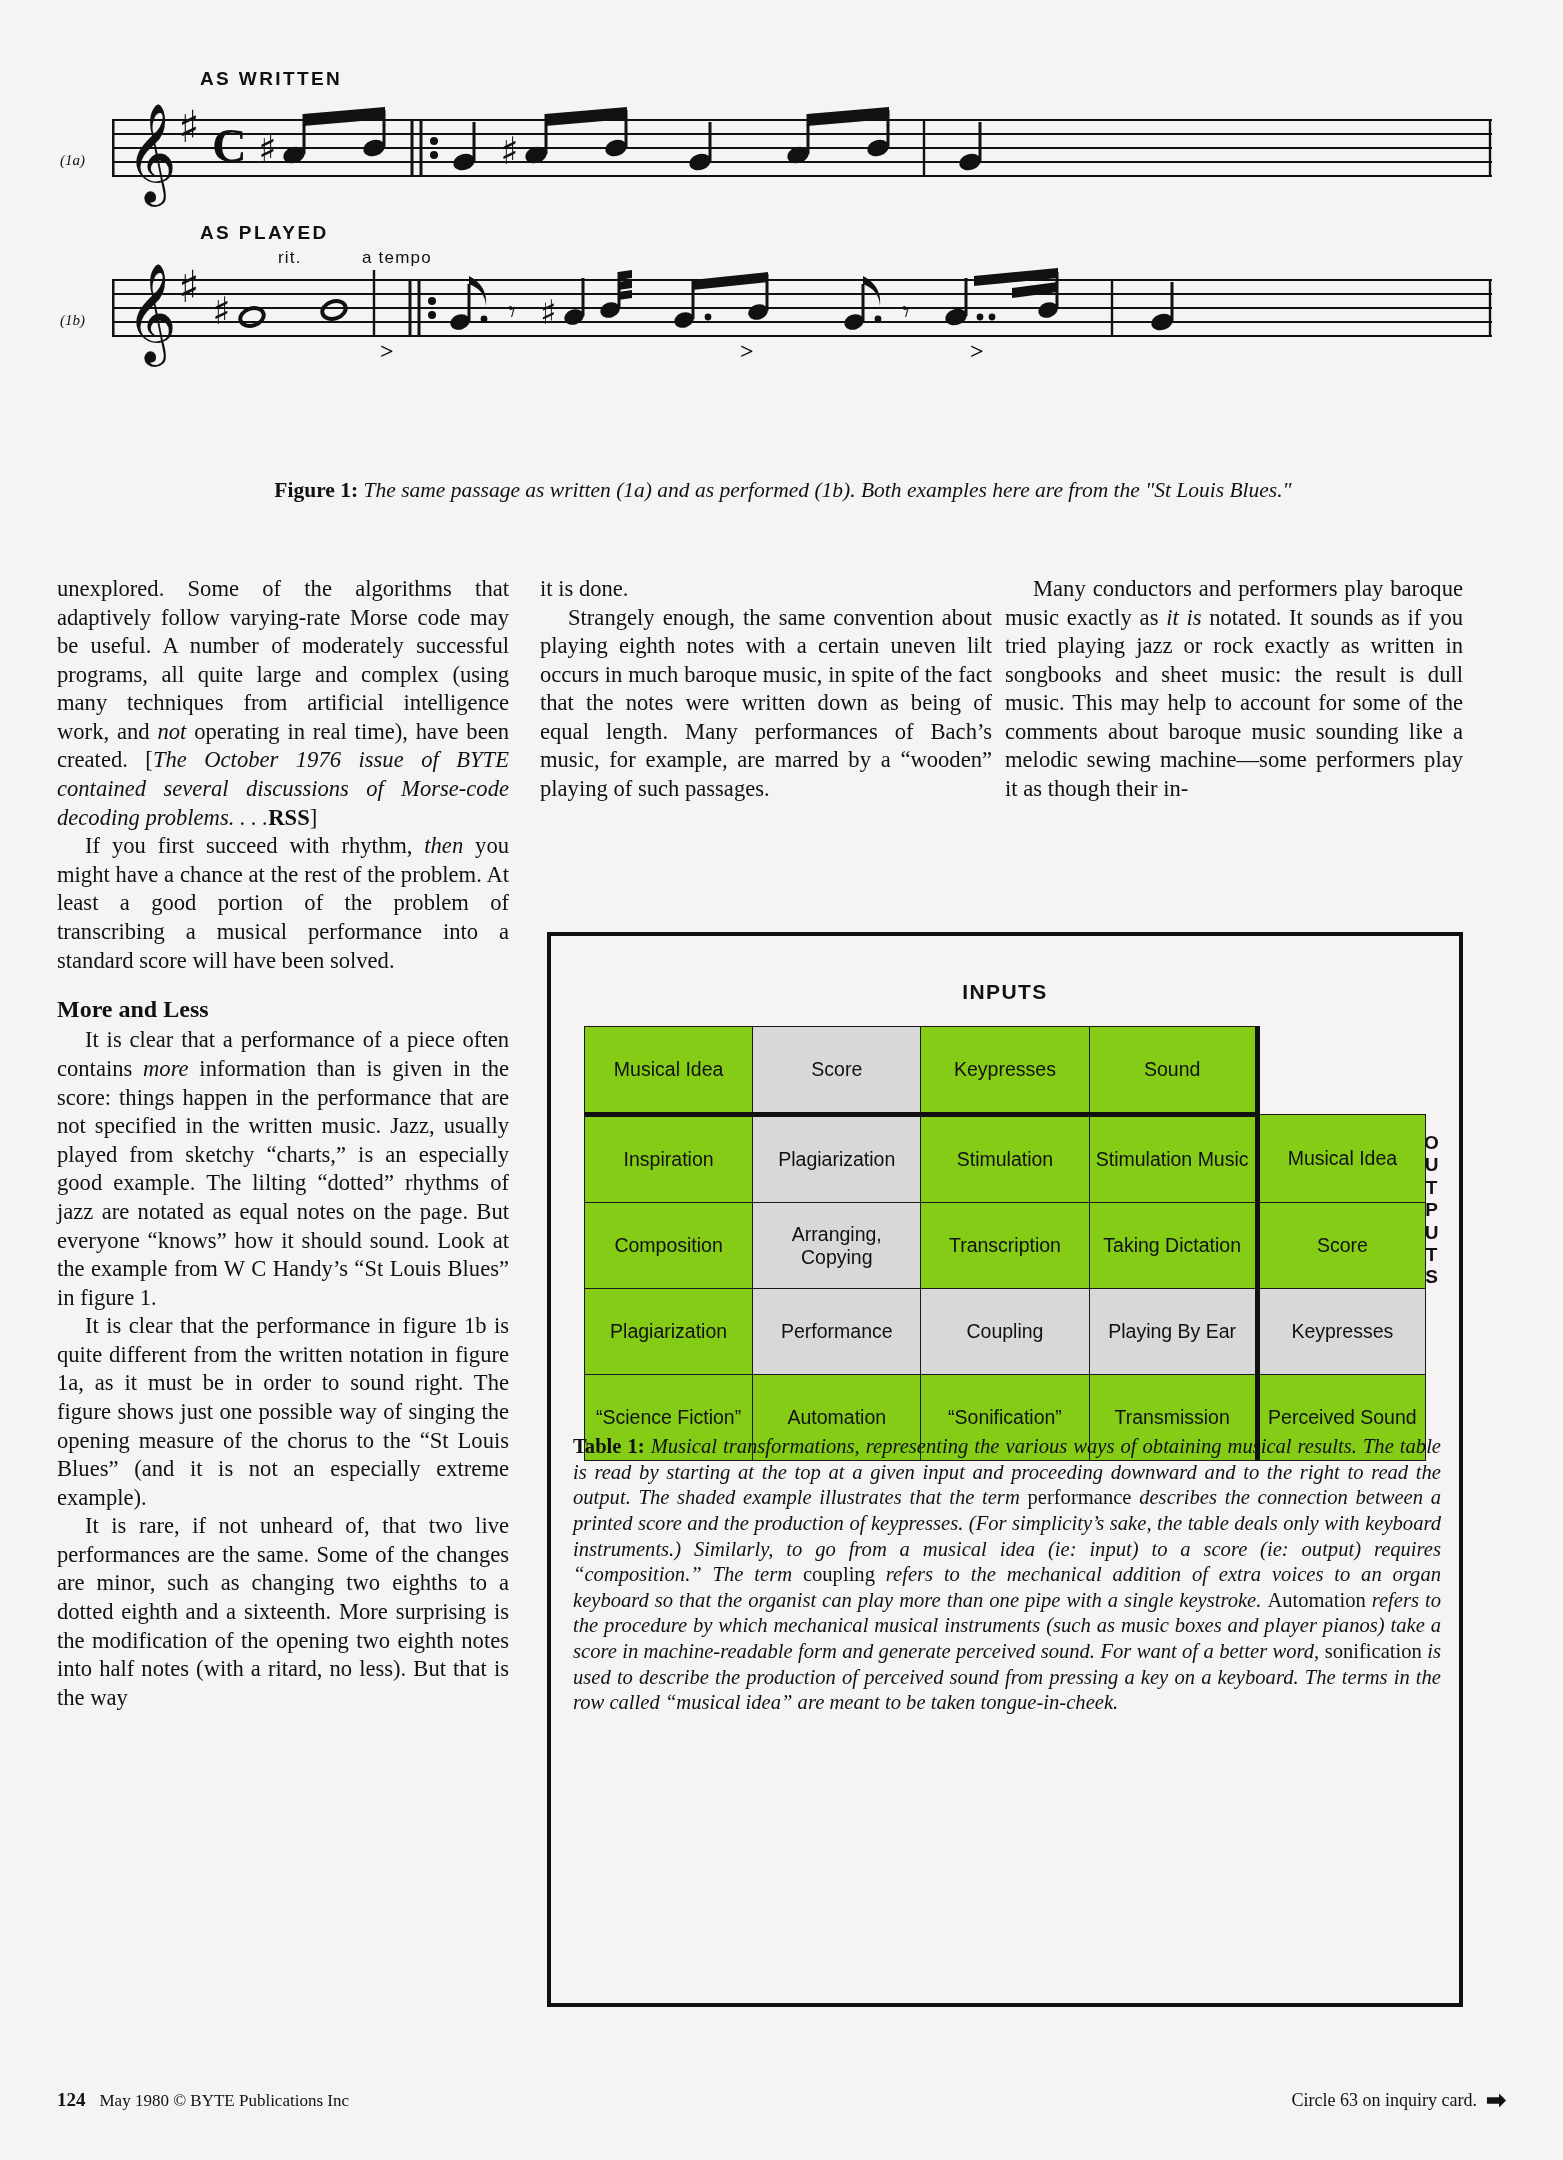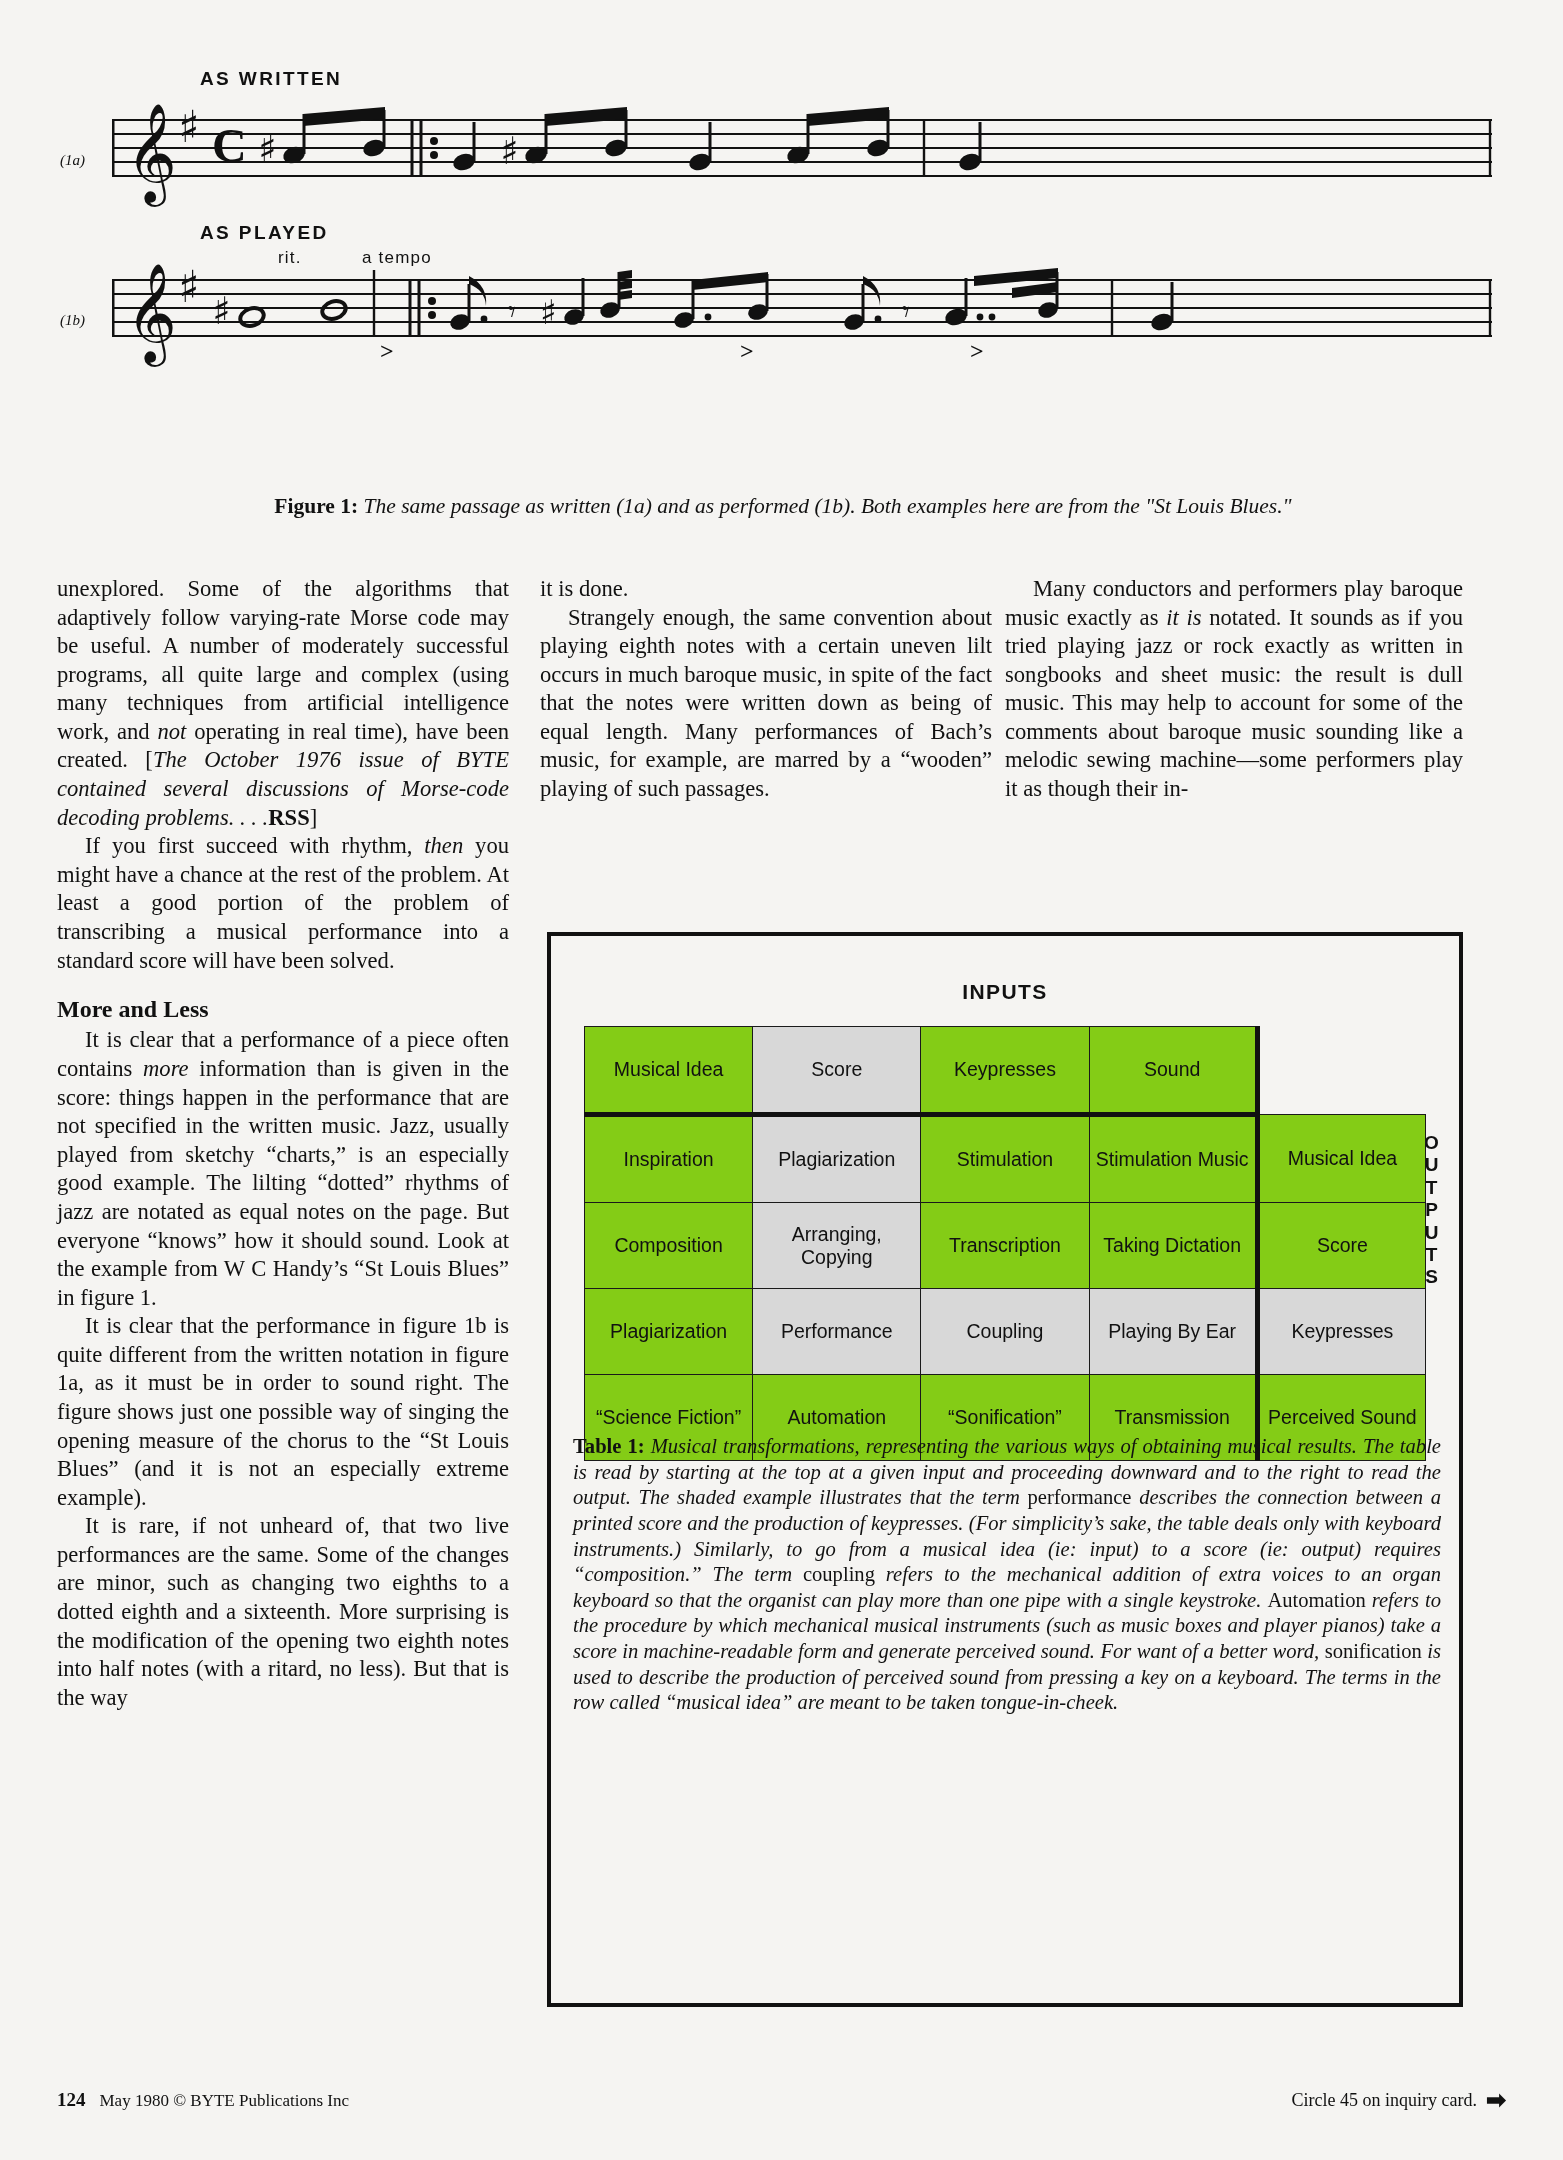--- a/index.html
+++ b/index.html
@@ -43,21 +43,20 @@
   }
   .accent-row{position:absolute;font-size:24px;font-weight:700;font-family:"Liberation Serif",serif;}
 
   .fig-caption{
     position:absolute;
     left:108px; top:478px; width:1350px;
     font-family:"Liberation Serif", serif;
     font-size:21.5px;
     font-style:italic;
     text-align:center;
-    margin-top:16px;
   }
   .fig-caption b{font-style:normal;font-weight:700;}
 
   
   .col{
     position:absolute;
     top:575px;
     width:452px;
     font-size:22.6px;
     line-height:1.265;
@@ -395,18 +394,18 @@
       <span>Musical transformations, representing the various ways of obtaining musical results. The table is read by starting at the top at a given input and proceeding downward and to the right to read the output. The shaded example illustrates that the term </span><span class="rom">performance</span><span> describes the connection between a printed score and the production of keypresses. (For simplicity’s sake, the table deals only with keyboard instruments.) Similarly, to go from a musical idea (ie: input) to a score (ie: output) requires “composition.” The term </span><span class="rom">coupling</span><span> refers to the mechanical addition of extra voices to an organ keyboard so that the organist can play more than one pipe with a single keystroke. </span><span class="rom">Automation</span><span> refers to the procedure by which mechanical musical instruments (such as music boxes and player pianos) take a score in machine-readable form and generate perceived sound. For want of a better word, </span><span class="rom">sonification</span><span> is used to describe the production of perceived sound from pressing a key on a keyboard. The terms in the row called “musical idea” are meant to be taken tongue-in-cheek.</span>
     </div>
   </div>
 
   <div class="footer">
     <div class="footer-left">
       <span class="pageno">124</span>
       <span>May 1980 © BYTE Publications Inc</span>
     </div>
     <div class="footer-right">
-      <span>Circle 45 on inquiry card.</span>
+      <span>Circle 63 on inquiry card.</span>
       <span class="arrow-icon">➡</span>
     </div>
   </div>
 
 </div>
 
 </body></html>

